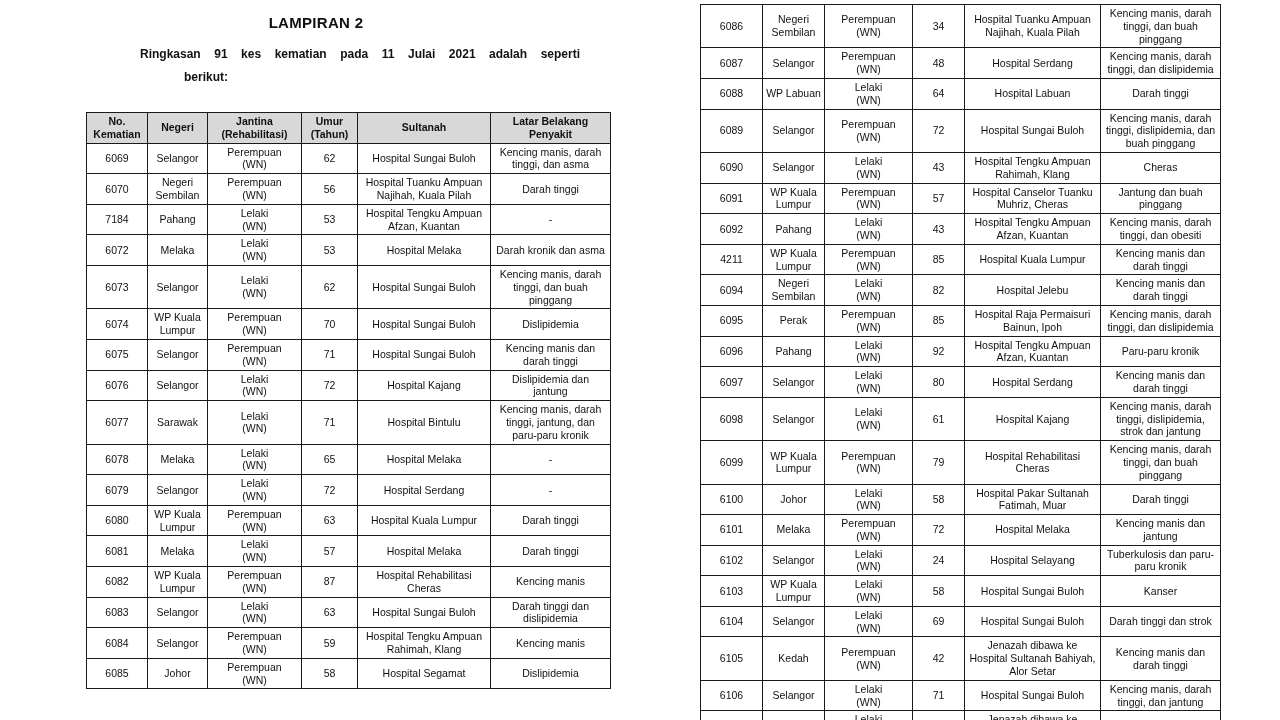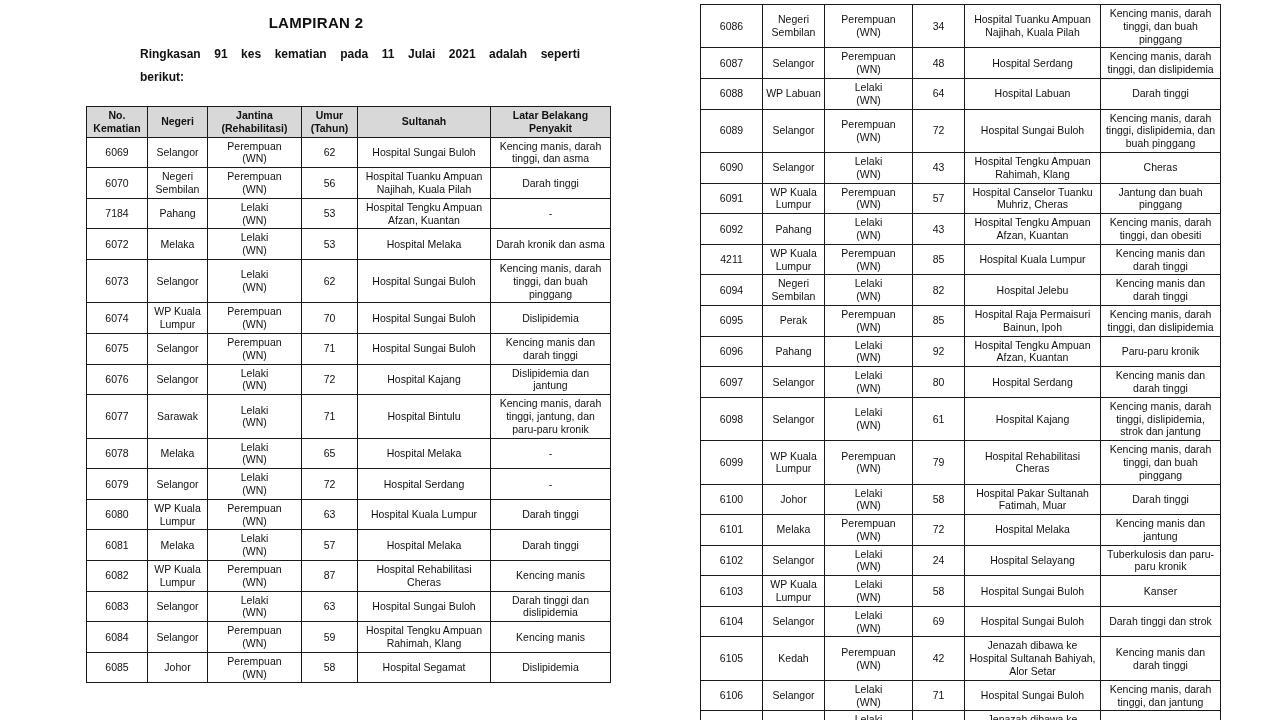--- a/index.html
+++ b/index.html
@@ -24,24 +24,24 @@
     letter-spacing: 0.3px;
   }
   .intro {
     margin: 12px 0 0 54px;
     width: 440px;
     font-size: 12px;
     font-weight: bold;
     line-height: 1.92;
   }
   .intro .line1 { display: block; text-align: justify; text-align-last: justify; }
-  .intro .line2 { display: block; }
+  .intro .line2 { display: block; margin-left: 44px; }
 
   table.deaths {
-    margin-top: 17px;
+    margin-top: 23px;
     width: 100%;
     border-collapse: collapse;
     table-layout: fixed;
   }
   table.deaths th, table.deaths td {
     border: 1.5px solid #1a1a1a;
     font-size: 10.5px;
     line-height: 1.22;
     text-align: center;
     vertical-align: middle;

